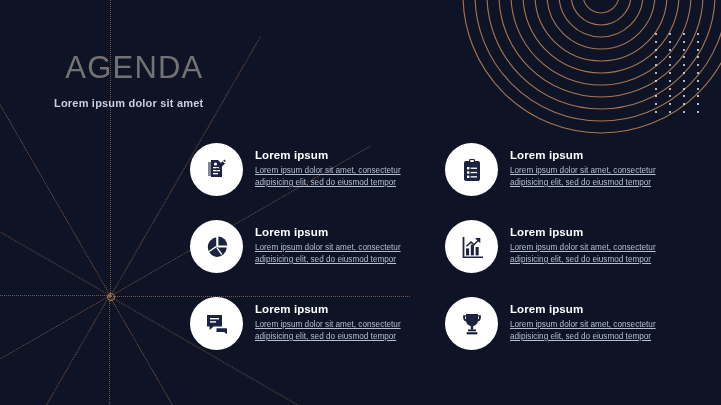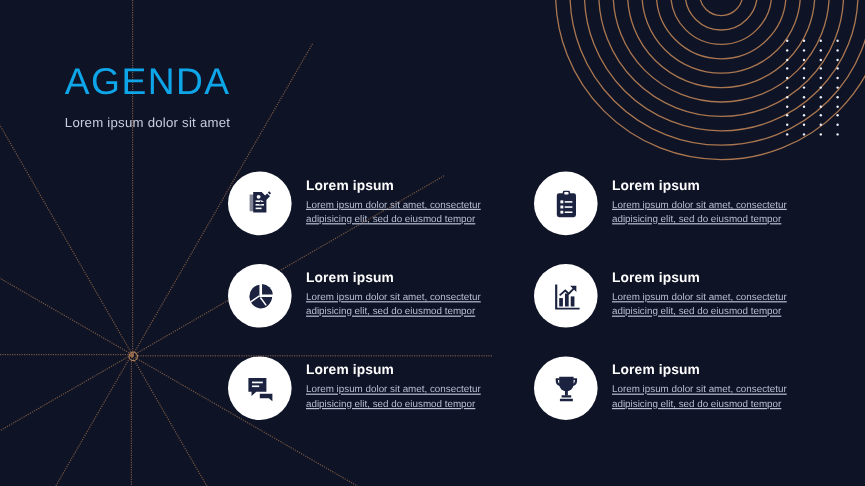--- a/index.html
+++ b/index.html
@@ -77,28 +77,28 @@
   .header {
     position: absolute;
     left: 54px;
     top: 52px;
   }
   .title {
     margin: 0;
     font-size: 31px;
     font-weight: 400;
     letter-spacing: 1.2px;
-    color: #0ea5e9;
+    color: #737373;
     line-height: 1;
     text-align: right;
   }
   .subtitle {
     margin: 14px 0 0 0;
     font-size: 11px;
-    font-weight: 400;
+    font-weight: 700;
     color: #c9cede;
     letter-spacing: .2px;
   }
 
   
   .grid {
     position: absolute;
     left: 190px;
     top: 143px;
     width: 500px;

